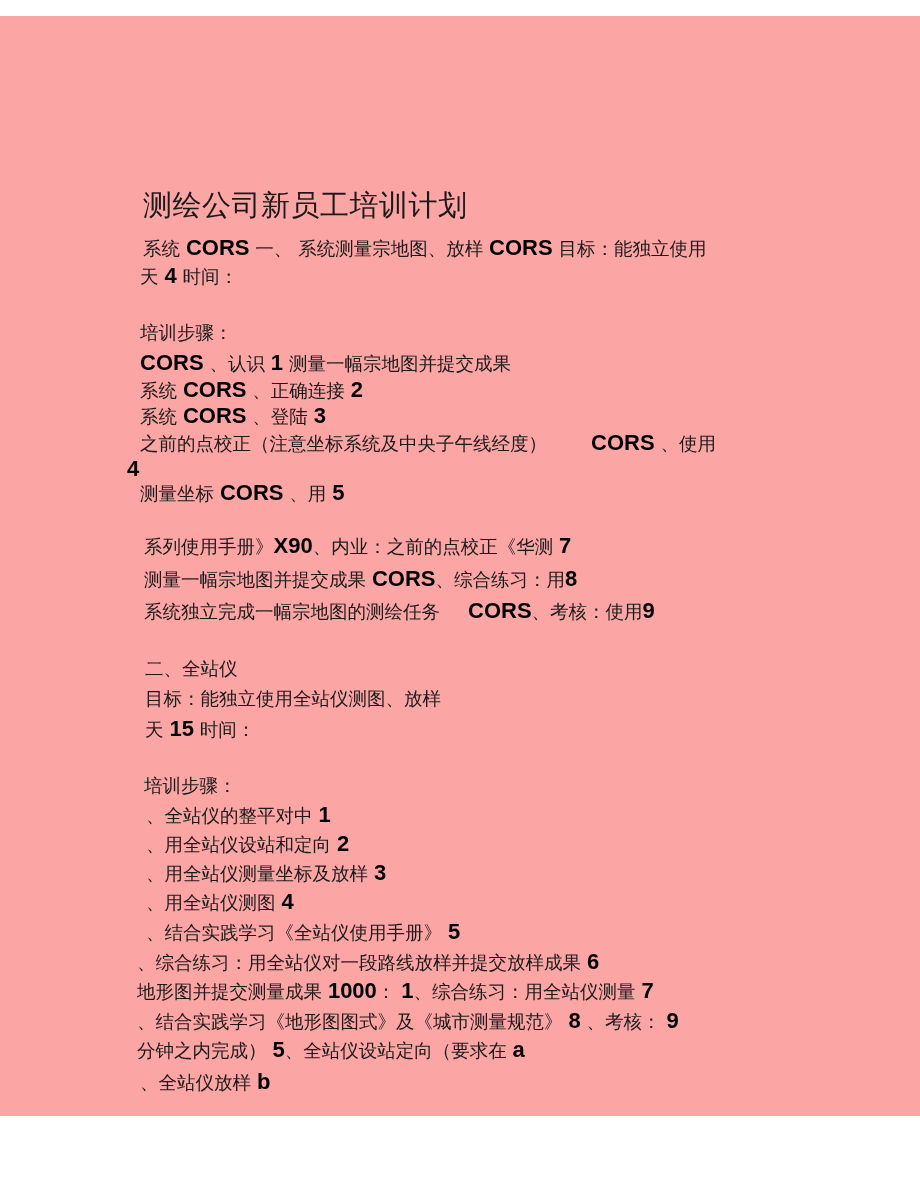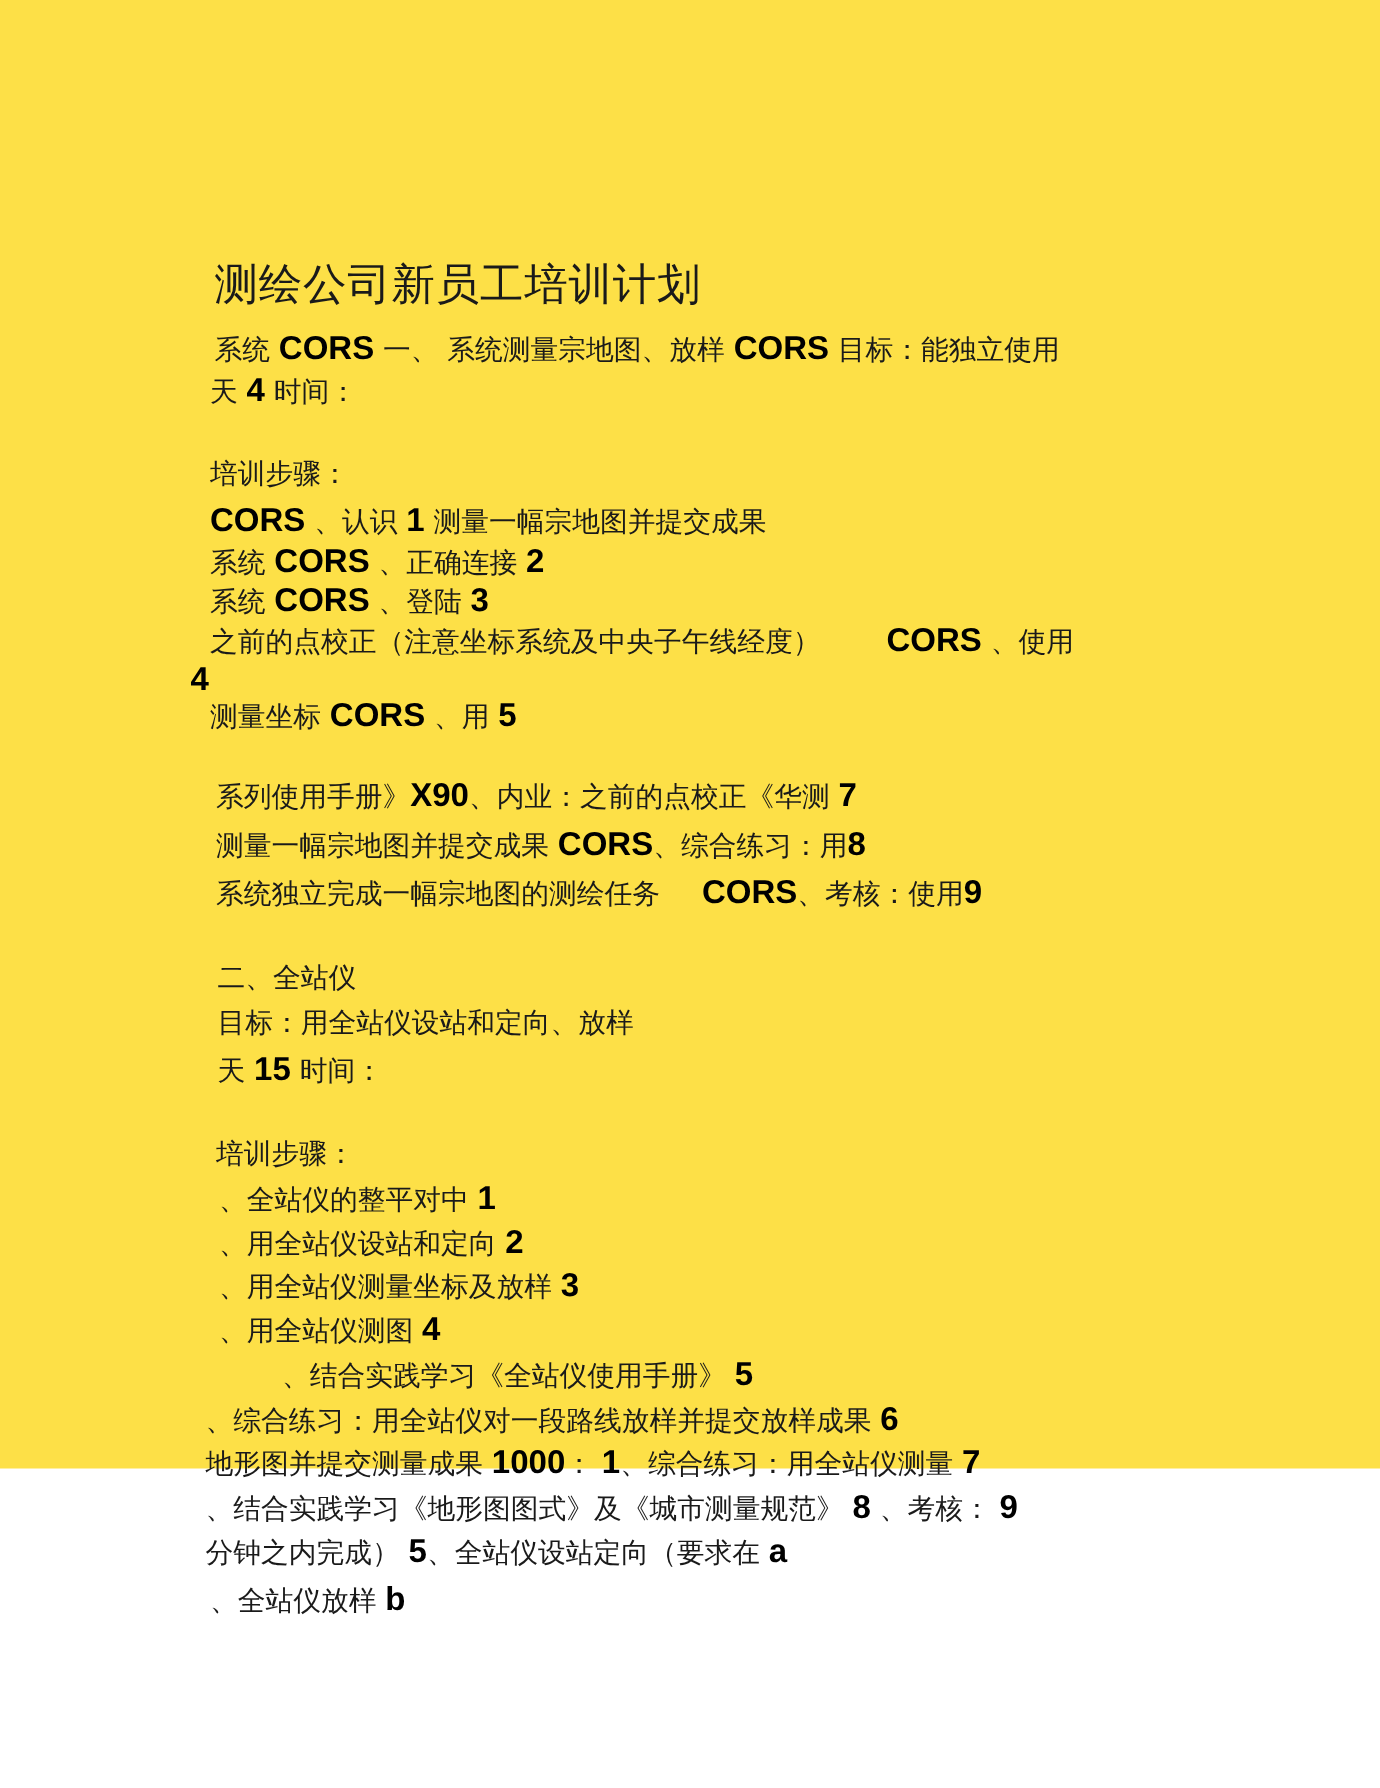--- a/index.html
+++ b/index.html
@@ -10,24 +10,24 @@
     body {
       width: 920px;
       height: 1192px;
       position: relative;
       overflow: hidden;
       font-family: "DejaVu Sans", "Liberation Sans", sans-serif;
       color: #111111;
     }
     .page {
       position: absolute;
-      left: 0; top: 0;
+      left: 0; top: 16px;
       width: 920px;
-      height: 979px;
-      background: #fde047;
+      height: 1100px;
+      background: #fca5a5;
     }
     .title {
       position: absolute;
       left: 143px;
       top: 171px;
       font-size: 29px;
       line-height: 36px;
       font-weight: normal;
       letter-spacing: 0.5px;
       color: #1a1a1a;
@@ -91,42 +91,42 @@
     <span>测量一幅宗地图并提交成果 </span><b>CORS</b><span>、综合练习：用</span><b>8</b>
   </div>
   <div class="line" style="left:144px; top:583px;">
     <span>系统独立完成一幅宗地图的测绘任务</span><span class="gap" style="width:28px;"></span><b>CORS</b><span>、考核：使用</span><b>9</b>
   </div>
 
   <div class="line" style="left:145px; top:641px;">
     <span>二、全站仪</span>
   </div>
   <div class="line" style="left:145px; top:671px;">
-    <span>目标：用全站仪设站和定向、放样</span>
+    <span>目标：能独立使用全站仪测图、放样</span>
   </div>
   <div class="line" style="left:145px; top:701px;">
     <span>天 </span><b>15</b><span> 时间：</span>
   </div>
 
   <div class="line" style="left:144px; top:758px;">
     <span>培训步骤：</span>
   </div>
   <div class="line" style="left:146px; top:787px;">
     <span>、全站仪的整平对中 </span><b>1</b>
   </div>
   <div class="line" style="left:146px; top:816px;">
     <span>、用全站仪设站和定向 </span><b>2</b>
   </div>
   <div class="line" style="left:146px; top:845px;">
     <span>、用全站仪测量坐标及放样 </span><b>3</b>
   </div>
   <div class="line" style="left:146px; top:874px;">
     <span>、用全站仪测图 </span><b>4</b>
   </div>
-  <div class="line" style="left:146px; top:904px;margin-left:42px;">
+  <div class="line" style="left:146px; top:904px;">
     <span>、结合实践学习《全站仪使用手册》 </span><b>5</b>
   </div>
   <div class="line" style="left:137px; top:934px;">
     <span>、综合练习：用全站仪对一段路线放样并提交放样成果 </span><b>6</b>
   </div>
   <div class="line" style="left:137px; top:963px;">
     <span>地形图并提交测量成果 </span><b>1000</b><span>： </span><b>1</b><span>、综合练习：用全站仪测量 </span><b>7</b>
   </div>
   <div class="line" style="left:137px; top:993px;">
     <span>、结合实践学习《地形图图式》及《城市测量规范》 </span><b>8</b><span> 、考核： </span><b>9</b>

